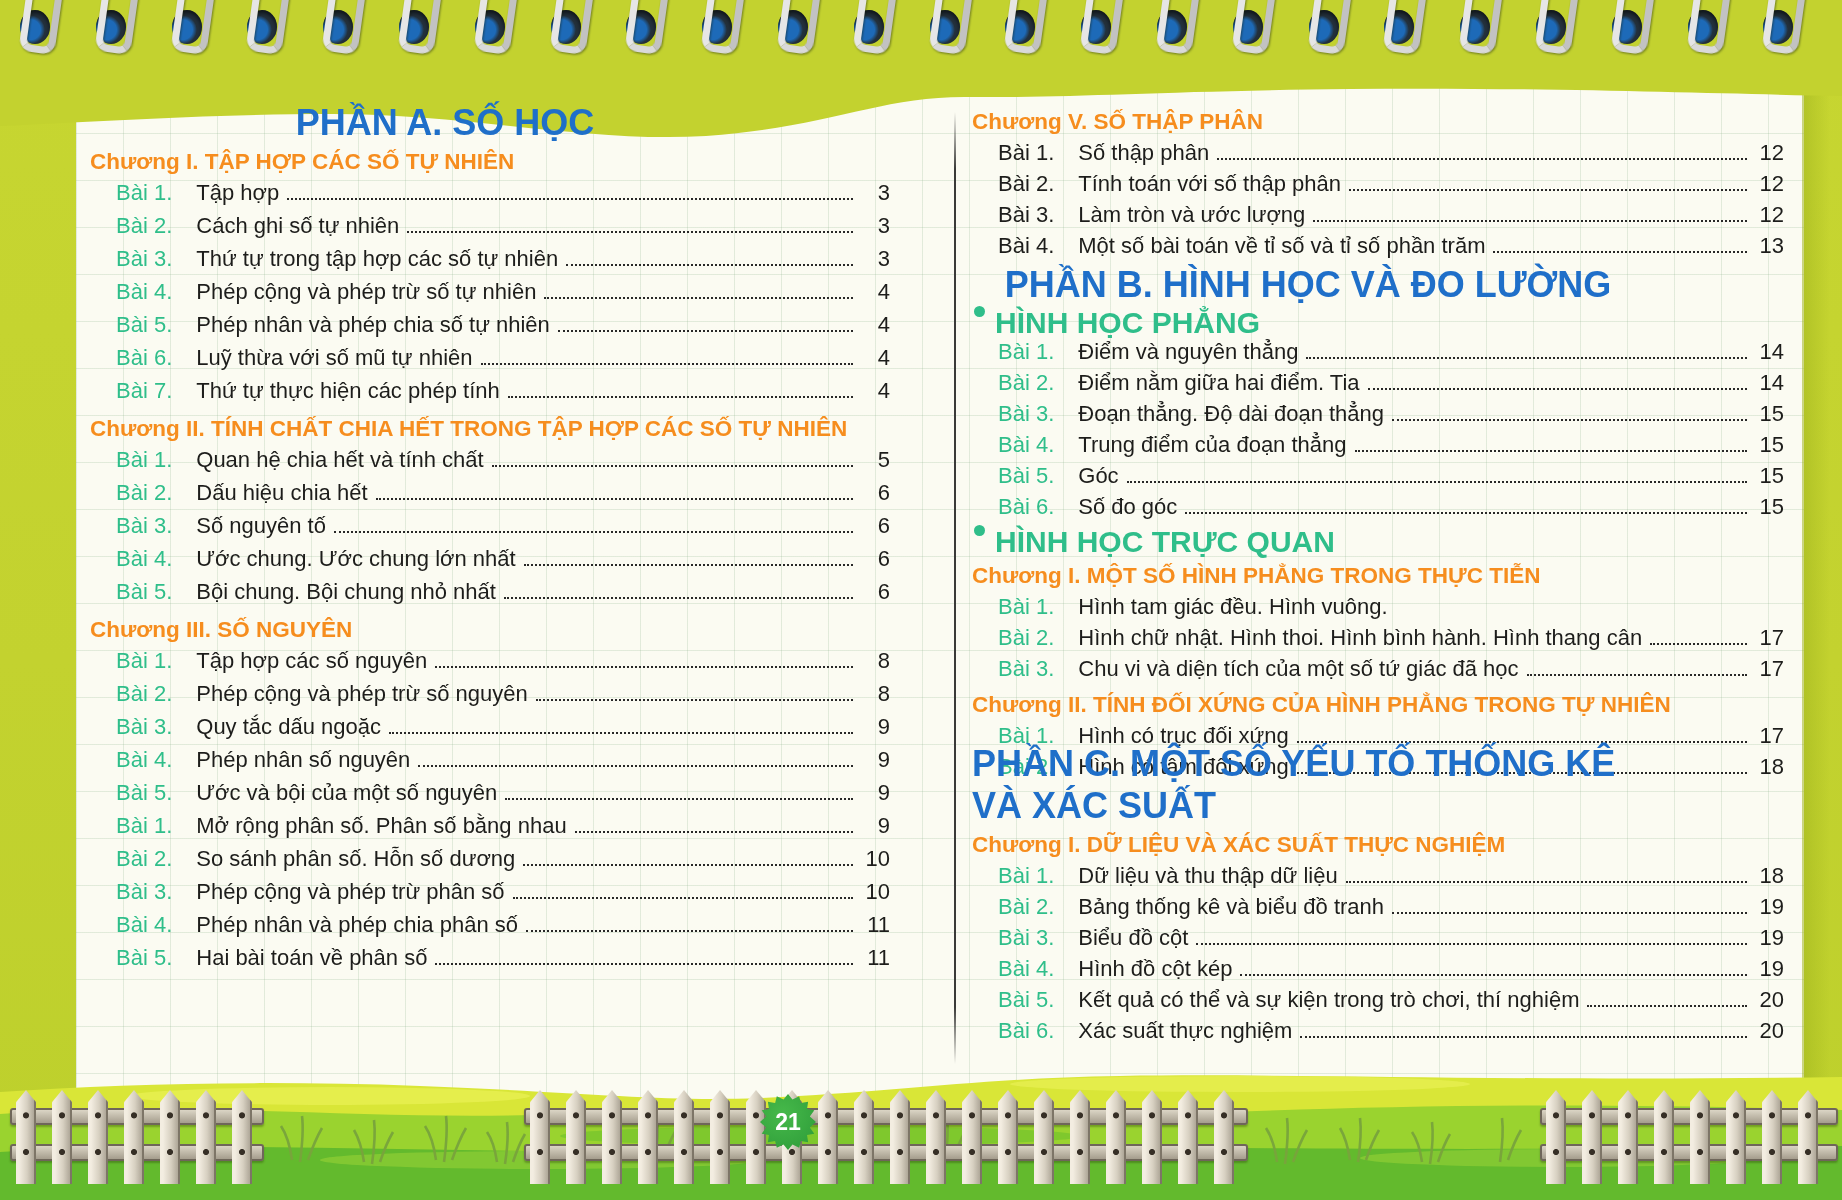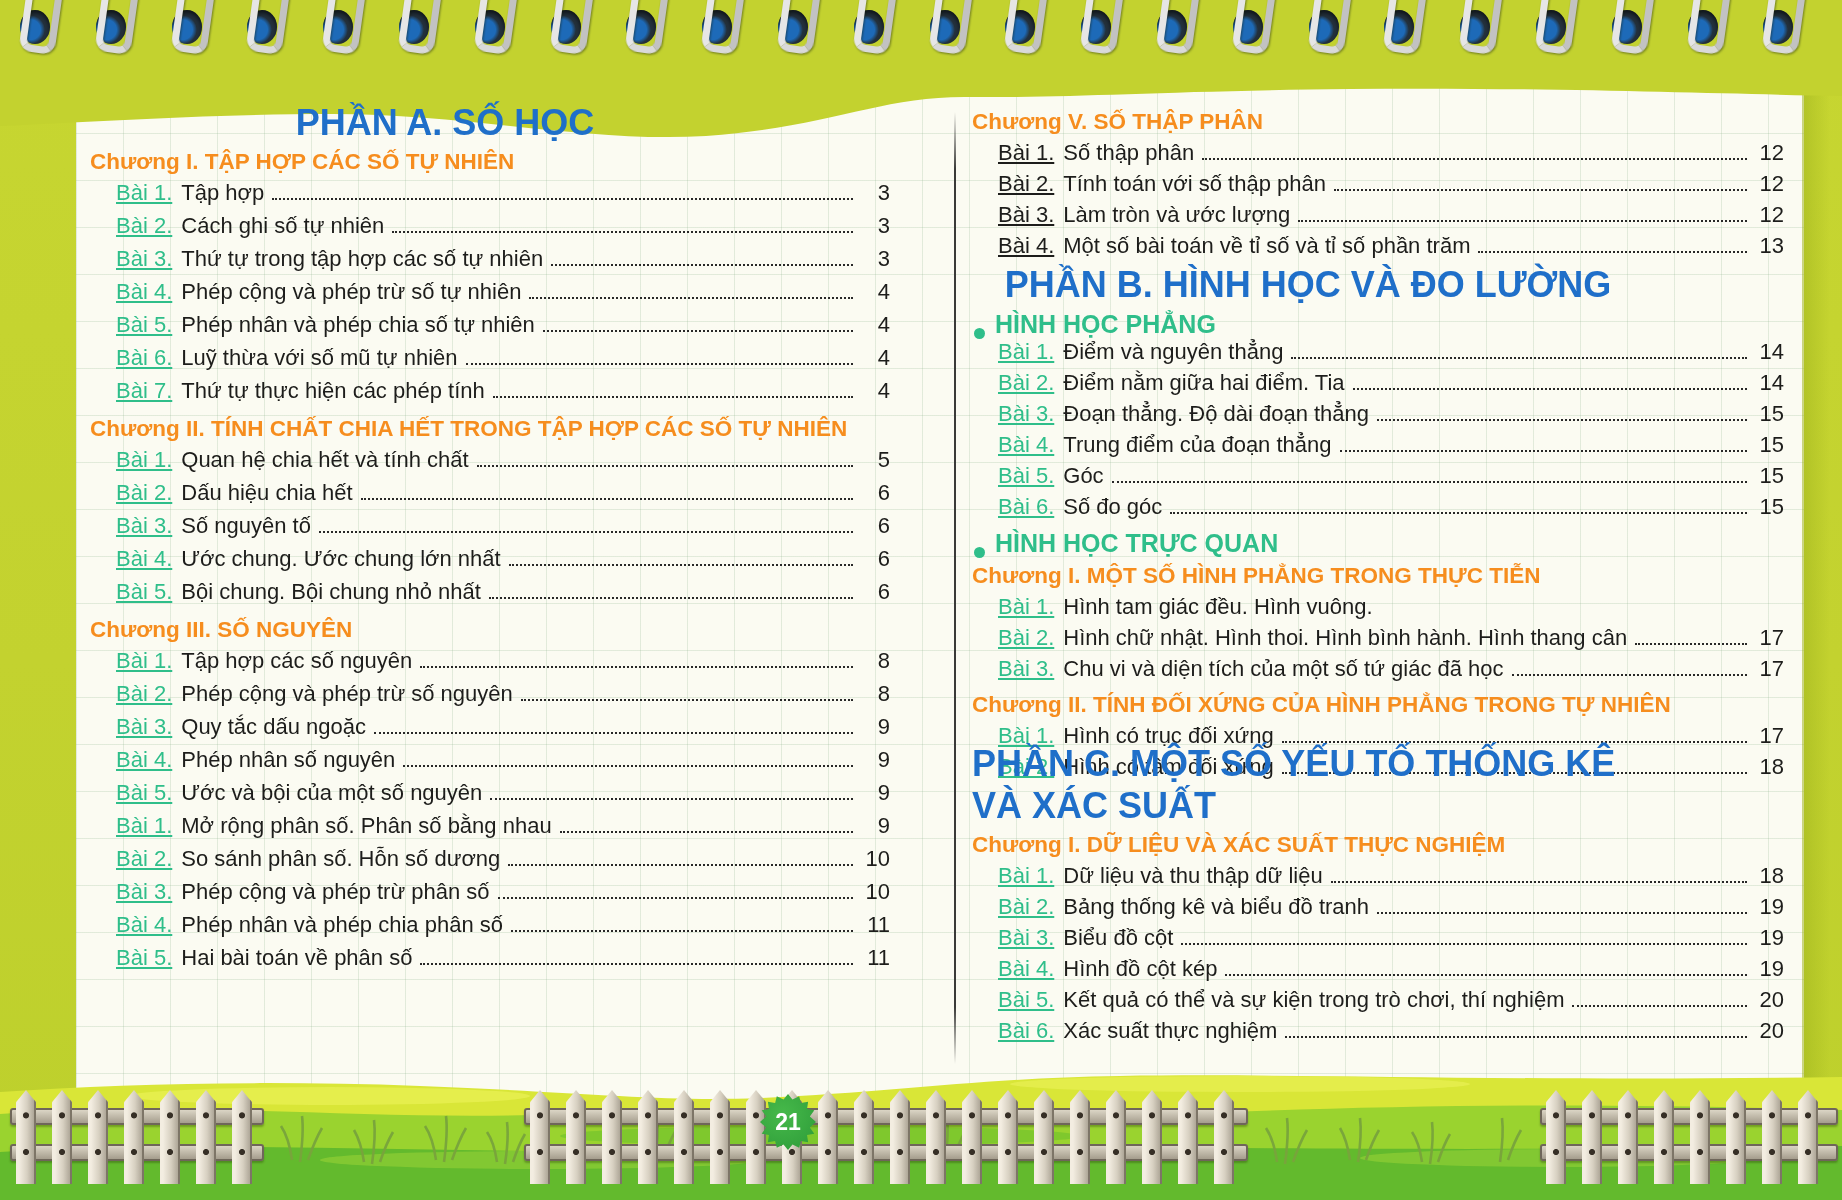--- a/index.html
+++ b/index.html
@@ -26,27 +26,27 @@
   .col-right{left:972px;top:104px;width:812px;}
   .title-mucluc{font-family:"DejaVu Serif",serif;font-weight:700;font-size:37px;line-height:38px;
     color:var(--c-red);text-align:center;padding:18px 90px 0 0;height:38px;letter-spacing:2px;}
   .row{display:flex;align-items:baseline;font-size:22px;}
   .col-left .row{height:33px;}
   .col-right .row{height:31px;}
   .row.part{height:42px;justify-content:center;color:var(--c-blue);font-weight:700;font-size:36px;
     align-items:flex-end;padding-right:140px;}
   .col-left .row.part{height:40px;padding-right:90px;}
   .row.chapter{height:36px;color:var(--c-orange);font-weight:700;font-size:22.5px;align-items:center;}
-  .row.bullet{height:33px;color:var(--c-green);font-weight:700;font-size:25px;align-items:flex-end;}
+  .row.bullet{height:33px;color:var(--c-green);font-weight:700;font-size:30px;align-items:flex-start;}
   .row.bullet .dot{width:11px;height:11px;border-radius:50%;background:var(--c-green);margin:0 10px 0 2px;}
   .row.item{padding-left:26px;}
   .row.item.cont{padding-left:116px;}
-  .lbl{color:var(--c-green);margin-right:9px;white-space:pre;text-decoration:underline;}
+  .lbl{color:var(--c-green);margin-right:9px;white-space:pre;}
   .lbl.black{color:#1d1d1b;}
-  .ttl{white-space:pre;}
+  .ttl{white-space:pre;padding-left:15px;}
   .leader{flex:1;min-width:24px;border-bottom:2.6px dotted #282828;margin:0 5px 0 8px;}
   .pg{min-width:32px;text-align:right;}
 
   
   .grass{position:absolute;left:0;top:1040px;z-index:5;}
 
   
   .fence{position:absolute;top:1088px;height:100px;z-index:6;}
   .rail{position:absolute;left:-6px;right:-6px;height:13px;border:2px solid #6f665a;border-radius:3px;
     background:linear-gradient(#dbd5c5,#a59d8d);box-shadow:0 2px 2px rgba(40,60,10,.35);}

